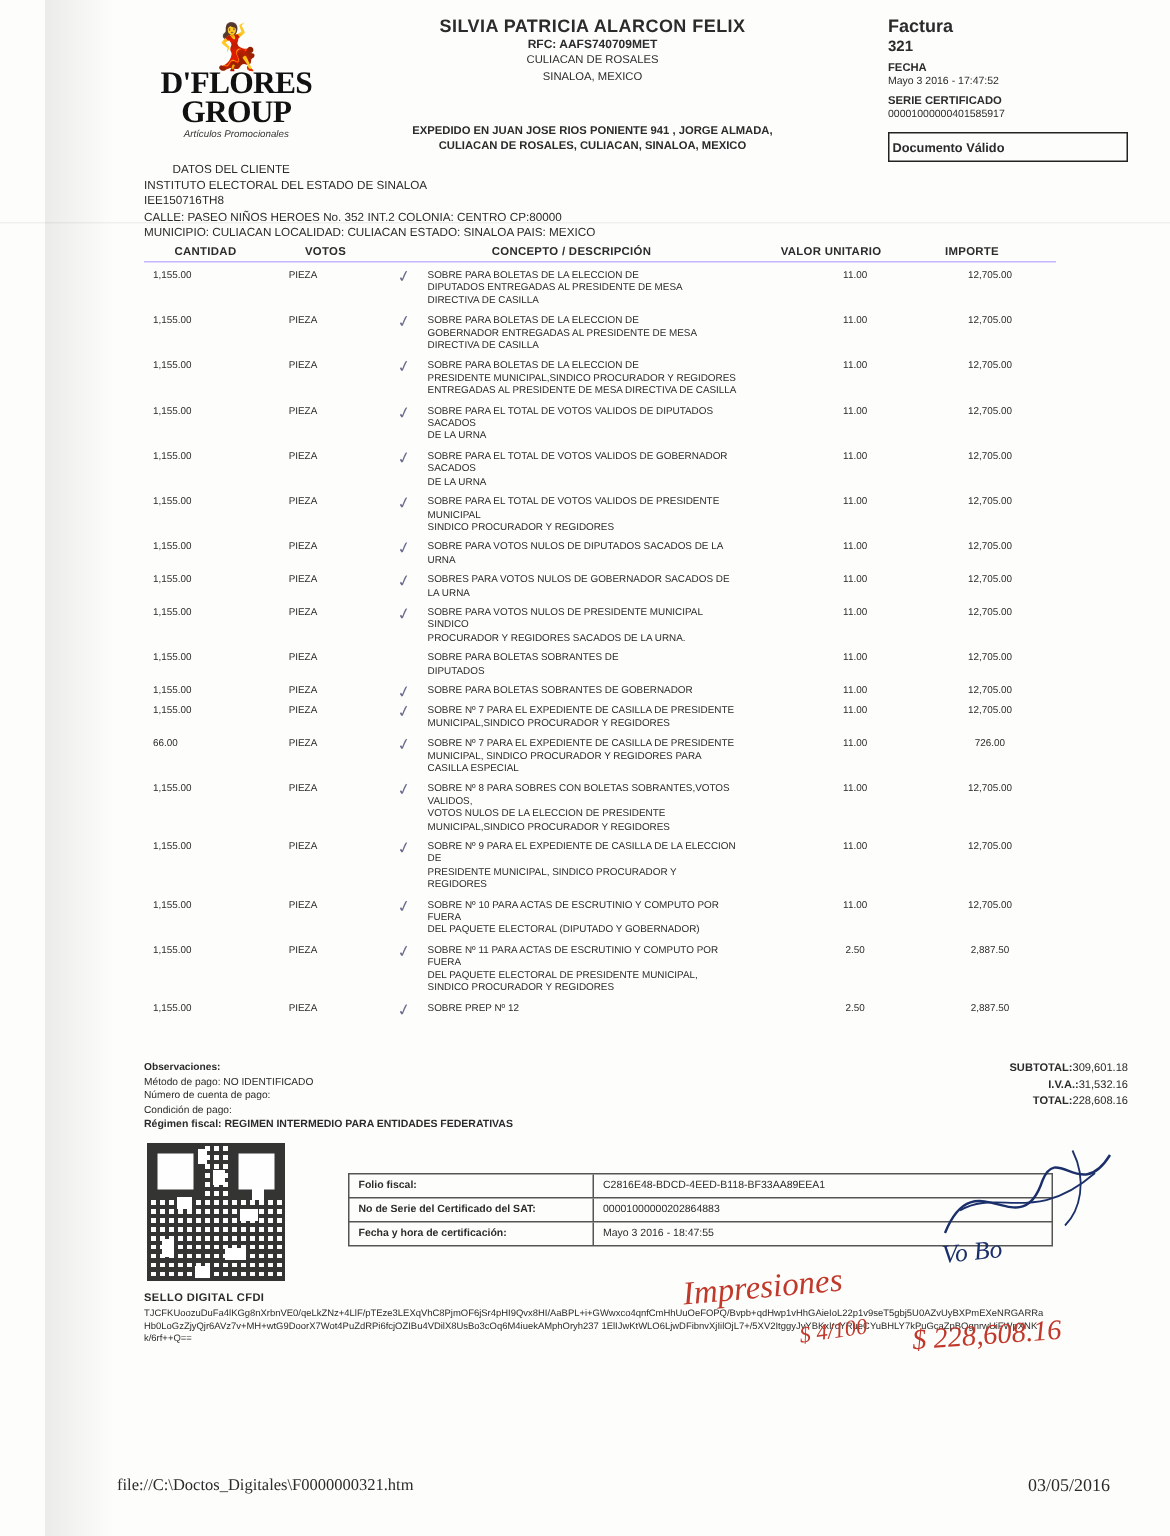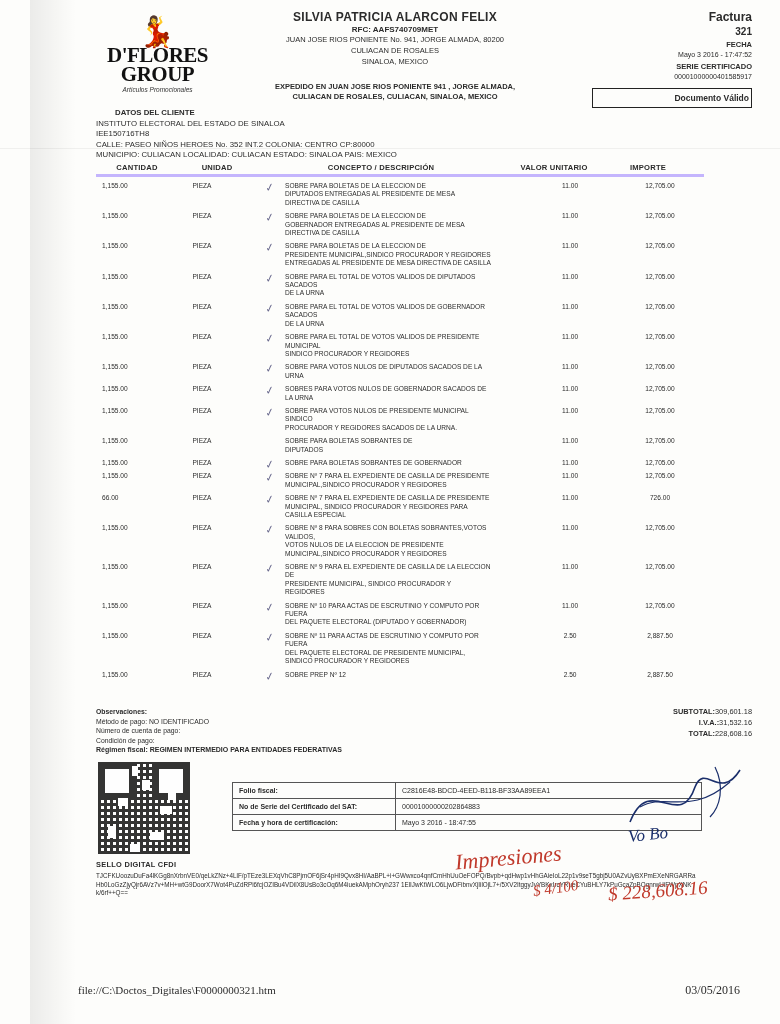--- a/index.html
+++ b/index.html
@@ -29,37 +29,37 @@
   .company{
     position:absolute;left:215px;top:10px;width:360px;text-align:center;
   }
   .company .nm{font-weight:bold;font-size:12px;letter-spacing:.3px;}
   .company .rfc{font-weight:bold;font-size:8px;margin-top:1px;}
   .company .addr{font-size:7.5px;line-height:10px;margin-top:1px;}
   .expedido{
     position:absolute;left:215px;top:82px;width:360px;text-align:center;
     font-size:7.5px;font-weight:bold;line-height:10px;
   }
-  .invbox{position:absolute;right:28px;top:10px;width:160px;text-align:right;}
+  .invbox{position:absolute;right:28px;top:10px;width:160px;text-align:left;}
   .invbox .t1{font-weight:bold;font-size:12px;}
   .invbox .t2{font-weight:bold;font-size:10px;margin-top:2px;}
   .invbox .t3{font-size:7.5px;font-weight:bold;margin-top:3px;}
   .invbox .t4{font-size:7px;margin-top:1px;line-height:9px;}
   .invbox .valid{
     border:1px solid #222;margin-top:7px;padding:4px 2px;
     font-size:8.5px;font-weight:bold;
   }
   
   .client{position:absolute;left:96px;top:108px;font-size:7.8px;line-height:10.5px;}
-  .client .h{font-weight:bold;padding-left:19px;}
+  .client .h{font-weight:normal;padding-left:19px;}
   
   .tbl{position:absolute;left:96px;top:163px;width:608px;}
   .thead{
     display:flex;font-size:7.6px;font-weight:bold;letter-spacing:.2px;
-    border-bottom:3px solid #c4b5fd;padding-bottom:2px;
+    border-bottom:1px solid #c4b5fd;padding-bottom:2px;
   }
   .thead .c0{width:82px;text-align:center;}
   .thead .c1{width:78px;text-align:center;}
   .thead .c2{width:250px;text-align:center;}
   .thead .c3{width:96px;text-align:center;}
   .thead .c4{width:92px;text-align:center;}
   .row{display:flex;font-size:6.6px;line-height:8.4px;padding-top:5px;}
   .row .c0{width:82px;padding-left:6px;}
   .row .c1{width:78px;padding-left:12px;}
   .row .c2{width:250px;padding-left:18px;position:relative;}
@@ -143,21 +143,20 @@
   <div class="logo">
     <div class="dancer">💃</div>
     <div class="brand">D'FLORES</div>
     <div class="brand">GROUP</div>
     <div class="tag">Artículos Promocionales</div>
   </div>
 
   <div class="company">
     <div class="nm">SILVIA PATRICIA ALARCON FELIX</div>
     <div class="rfc">RFC: AAFS740709MET</div>
-    <div class="addr">JUAN JOSE RIOS PONIENTE No. 941, JORGE ALMADA, 80200</div>
     <div class="addr">CULIACAN DE ROSALES</div>
     <div class="addr">SINALOA, MEXICO</div>
   </div>
 
   <div class="expedido">
     <div>EXPEDIDO EN JUAN JOSE RIOS PONIENTE 941 , JORGE ALMADA,</div>
     <div>CULIACAN DE ROSALES, CULIACAN, SINALOA, MEXICO</div>
   </div>
 
   <div class="invbox">
@@ -174,21 +173,21 @@
     <div class="h">DATOS DEL CLIENTE</div>
     <div>INSTITUTO ELECTORAL DEL ESTADO DE SINALOA</div>
     <div>IEE150716TH8</div>
     <div>CALLE: PASEO NIÑOS HEROES No. 352 INT.2 COLONIA: CENTRO CP:80000</div>
     <div>MUNICIPIO: CULIACAN LOCALIDAD: CULIACAN ESTADO: SINALOA PAIS: MEXICO</div>
   </div>
 
   <div class="tbl">
     <div class="thead">
       <div class="c0">CANTIDAD</div>
-      <div class="c1">UNIDAD</div>
+      <div class="c1">VOTOS</div>
       <div class="c2">CONCEPTO / DESCRIPCIÓN</div>
       <div class="c3">VALOR UNITARIO</div>
       <div class="c4">IMPORTE</div>
     </div>
     <div id="rows">
         <div class="row">
           <div class="c0">1,155.00</div>
           <div class="c1">PIEZA</div>
           <div class="c2"><span class="check">✓</span><span style="white-space: pre-line;">SOBRE PARA BOLETAS DE LA ELECCION DE
 DIPUTADOS ENTREGADAS AL PRESIDENTE DE MESA

